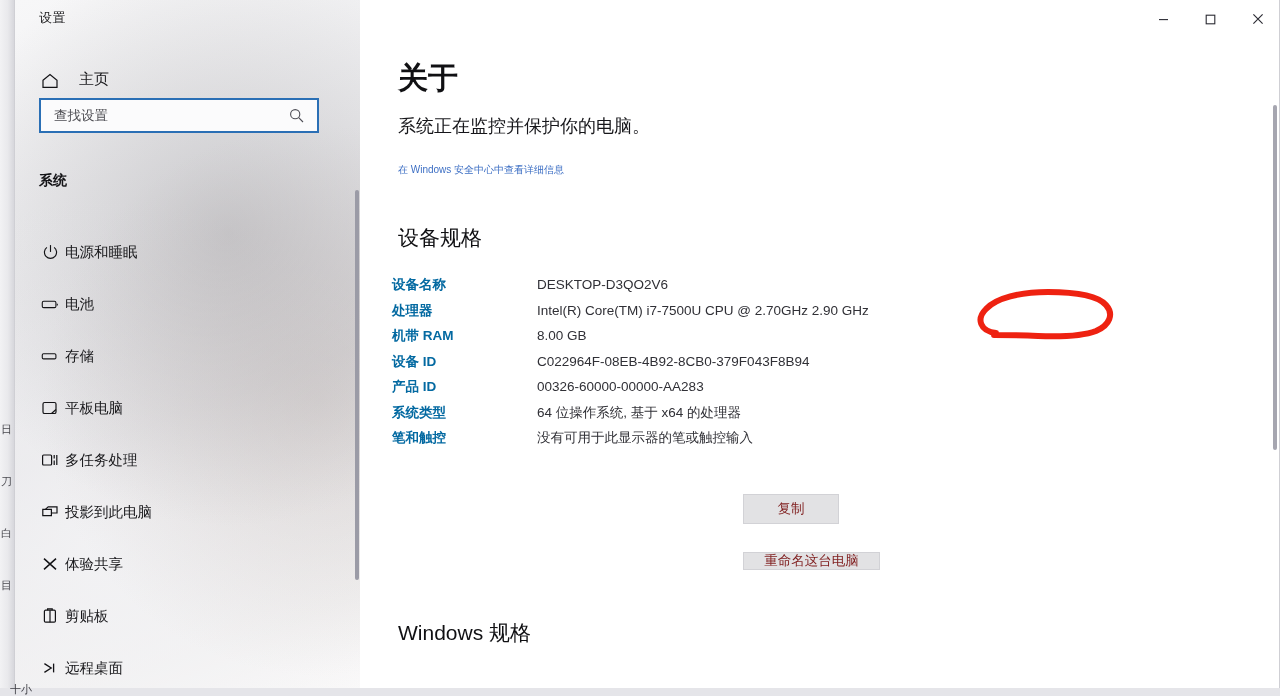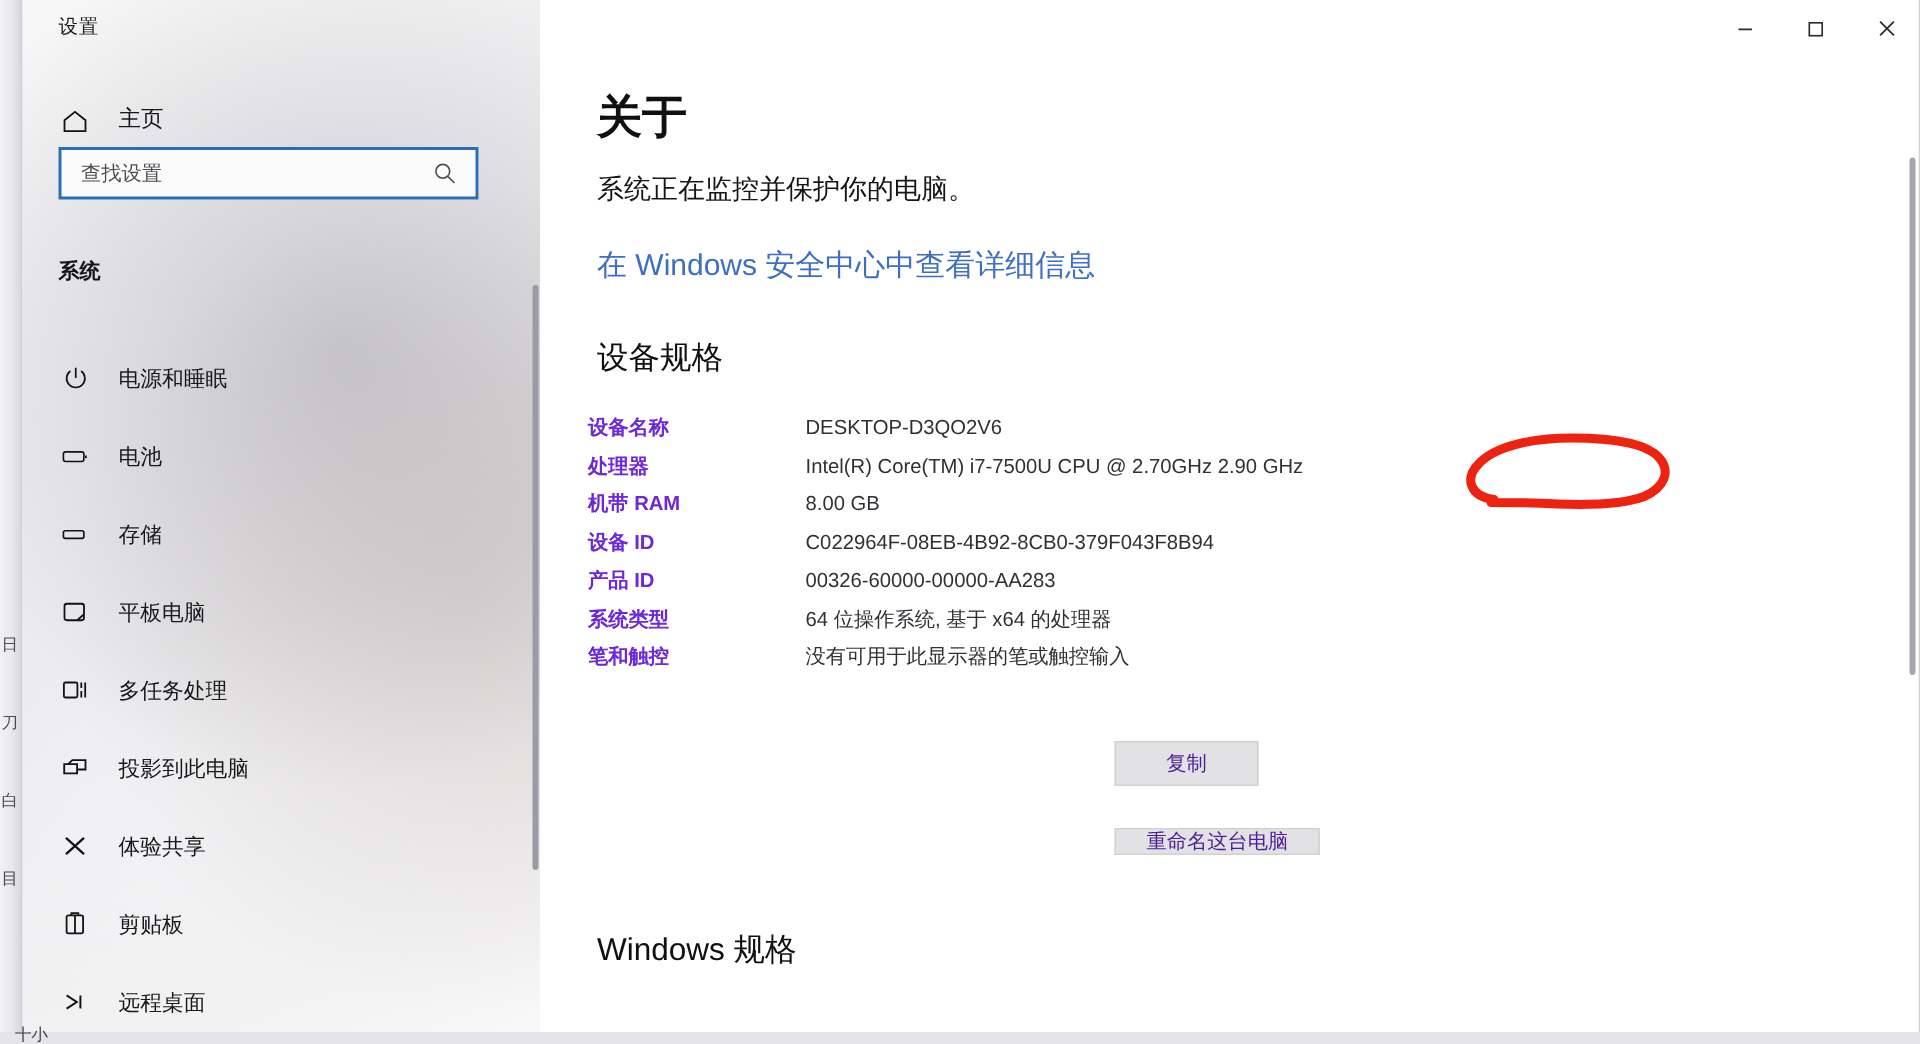--- a/index.html
+++ b/index.html
@@ -99,21 +99,21 @@
   }
 
   .nav-list {
     position: absolute; left: 16px; top: 226px;
     width: 320px;
   }
   .nav-item {
     display: flex; align-items: center;
     height: 52px;
     padding-left: 8px;
-    gap: 18px;
+    gap: 4px;
   }
   .nav-item .label {
     font-size: 14.5px; color: #18181b;
     filter: blur(.45px);
     white-space: nowrap;
   }
   .ico {
     width: 22px; height: 22px;
     display: flex; align-items: center; justify-content: center;
     color: #121215;
@@ -146,59 +146,59 @@
     position: absolute; left: 38px; top: 58px;
     font-size: 30px; color: #101013;
     font-weight: bold;
   }
   .status-line {
     position: absolute; left: 38px; top: 114px;
     font-size: 18px; color: #16161a;
   }
   .status-link {
     position: absolute; left: 38px; top: 163px;
-    font-size: 20px; color: #3d6fc4;
+    font-size: 10px; color: #3d6fc4;
     filter: blur(.35px);
   }
 
   .sec-head {
     position: absolute; left: 38px;
     font-size: 21px; color: #101013;
   }
   #sec-device { top: 224px; }
   #sec-windows { top: 619px; }
 
   .spec-table {
     position: absolute; left: 32px; top: 272px;
     width: 530px;
     border-collapse: collapse;
   }
   .spec-table td {
     font-size: 13.5px;
-    color: #6d28d9;
+    color: #0369a1;
     vertical-align: top;
     padding: 3px 0 3px 0;
     line-height: 1.45;
   }
   .spec-table td.k {
     width: 145px;
     font-weight: bold;
     filter: blur(.4px);
     white-space: nowrap;
   }
   .spec-table td.v {
     color: #303036;
     filter: blur(.35px);
   }
 
   .btn {
     position: absolute;
     background: #e2e2e4;
     border: 1px solid #d2d2d6;
-    color: #4c1d95;
+    color: #7f1d1d;
     font-size: 13.5px;
     display: flex; align-items: center; justify-content: center;
     filter: blur(.25px);
   }
   #btn-copy   { left: 383px; top: 494px; width: 96px; height: 30px; }
   #btn-rename { left: 383px; top: 552px; width: 137px; height: 18px; }
 
   .win-table {
     position: absolute; left: 32px; top: 666px;
     width: 530px; border-collapse: collapse;

